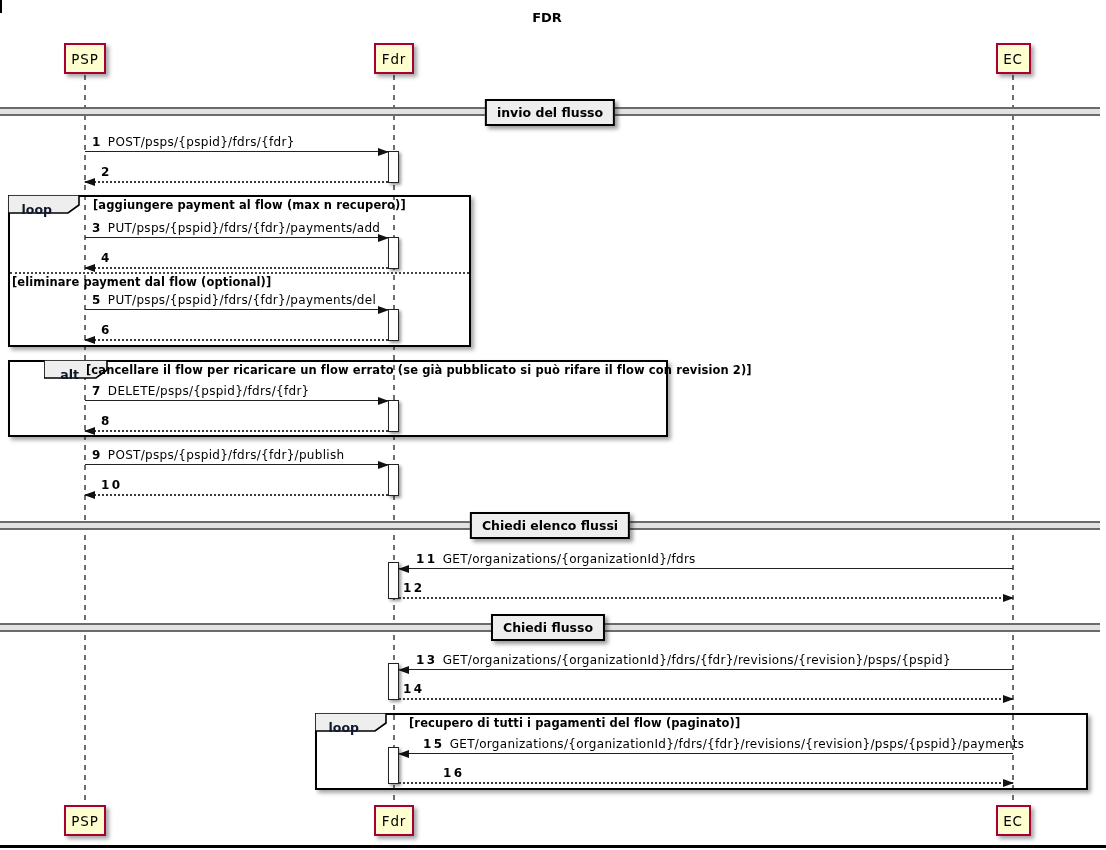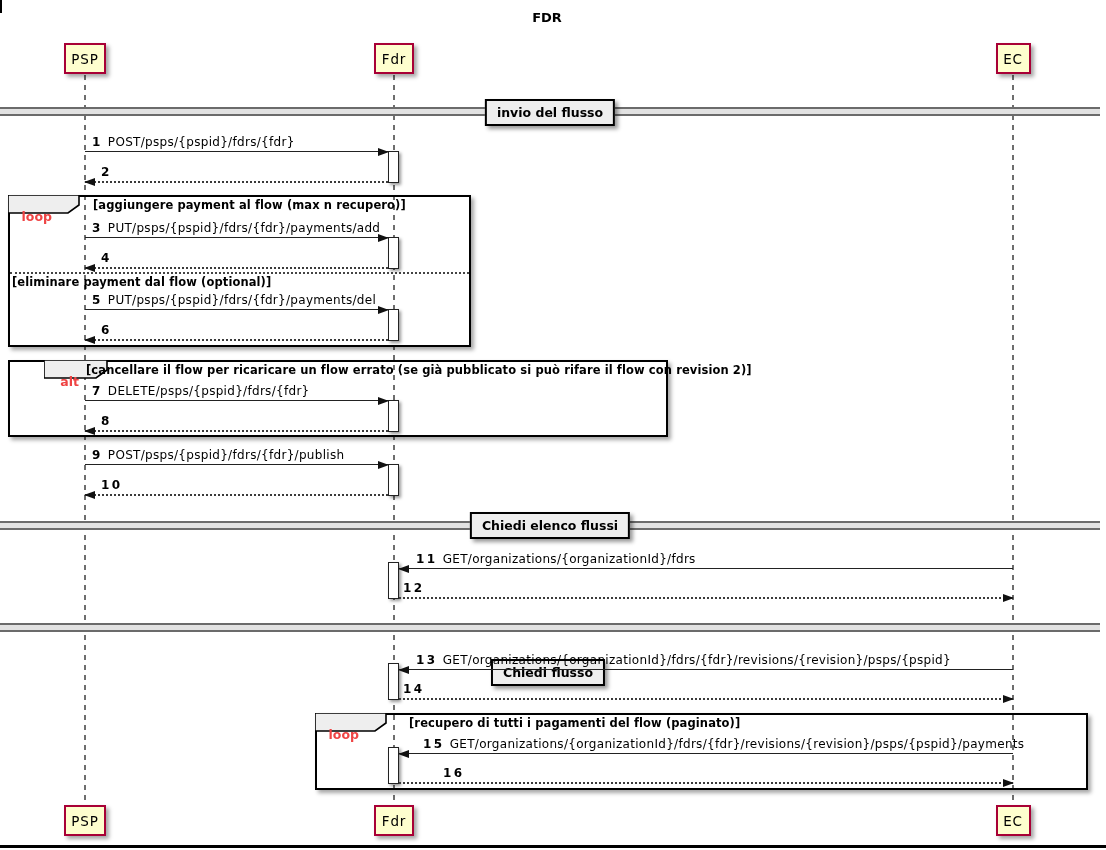--- a/index.html
+++ b/index.html
@@ -31,22 +31,22 @@
     border:2px solid #000;box-shadow:3px 3px 4px rgba(0,0,0,0.4);
     font-weight:bold;font-size:12.5px;color:#000;padding:4px 10px;
     white-space:nowrap;z-index:3;
   }
   .frame{
     position:absolute;border:2px solid #000;background:transparent;
     box-shadow:3px 3px 4px rgba(0,0,0,0.35);box-sizing:border-box;z-index:2;
   }
   .frame-tag{position:absolute;z-index:3;}
   .frame-tag-label{
-    position:absolute;top:14px;left:0;width:80%;text-align:center;
-    font-weight:bold;font-size:12.5px;color:#ef4444;
+    position:absolute;top:7px;left:0;width:80%;text-align:center;
+    font-weight:bold;font-size:12.5px;color:#0f172a;
   }
   .guard{
     position:absolute;font-weight:bold;font-size:11.5px;color:#000;
     white-space:nowrap;z-index:3;letter-spacing:0.1px;
   }
   .separator{
     position:absolute;border-top:2px dotted #444;z-index:3;
   }
   .activation{
     position:absolute;width:11px;background:#fff;border:1.5px solid #222;
@@ -89,21 +89,21 @@
       <span>EC</span>
     </div>
     <div class="pbox" style="left: 995.5px; top: 805px; width: 35px; height: 31px;">
       <span>EC</span>
     </div>
     <div class="divider-band" style="left: 0px; top: 107px; width: 1100px;"></div>
     <div class="divider-label" style="left: 550px; top: 99px;">invio del flusso</div>
     <div class="divider-band" style="left: 0px; top: 521px; width: 1100px;"></div>
     <div class="divider-label" style="left: 550px; top: 512px;">Chiedi elenco flussi</div>
     <div class="divider-band" style="left: 0px; top: 623px; width: 1100px;"></div>
-    <div class="divider-label" style="left: 548px; top: 614px; margin-top: 45px;">Chiedi flusso</div>
+    <div class="divider-label" style="left: 548px; top: 614px;">Chiedi flusso</div>
     <div class="frame" style="left: 8px; top: 195px; width: 463px; height: 152px;"></div>
     <div class="frame-tag" style="left: 8px; top: 195px; width: 72px; height: 19px;"><svg width="72" height="19">
         <path d="M0,0 H71 V10 L60,18 H0 Z" fill="#EEEEEE" stroke="#000" stroke-width="1.6"></path>
       </svg><span class="frame-tag-label">loop</span></div>
     <div class="guard" style="left: 93px; top: 198px;">[aggiungere payment al flow (max n recupero)]</div>
     <div class="separator" style="left: 10px; top: 272px; width: 459px;"></div>
     <div class="guard" style="left: 12px; top: 275px;">[eliminare payment dal flow (optional)]</div>
     <div class="frame" style="left: 8px; top: 360px; width: 660px; height: 77px;"></div>
     <div class="frame-tag" style="left: 8px; top: 360px; width: 64px; height: 19px; margin-left: 36px;"><svg width="64" height="19">
         <path d="M0,0 H63 V10 L52,18 H0 Z" fill="#EEEEEE" stroke="#000" stroke-width="1.6"></path>

